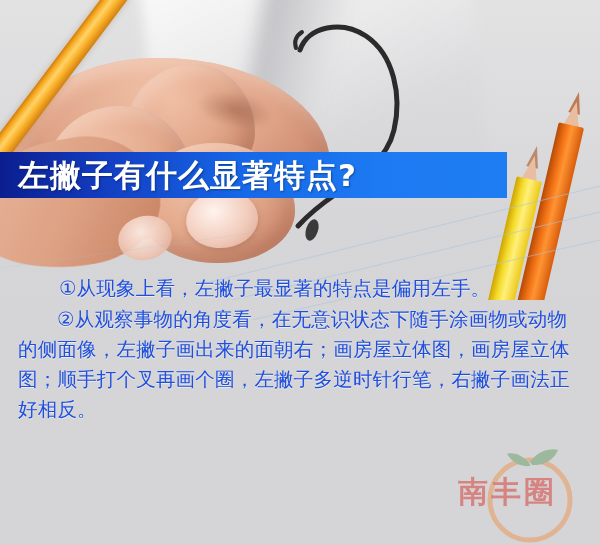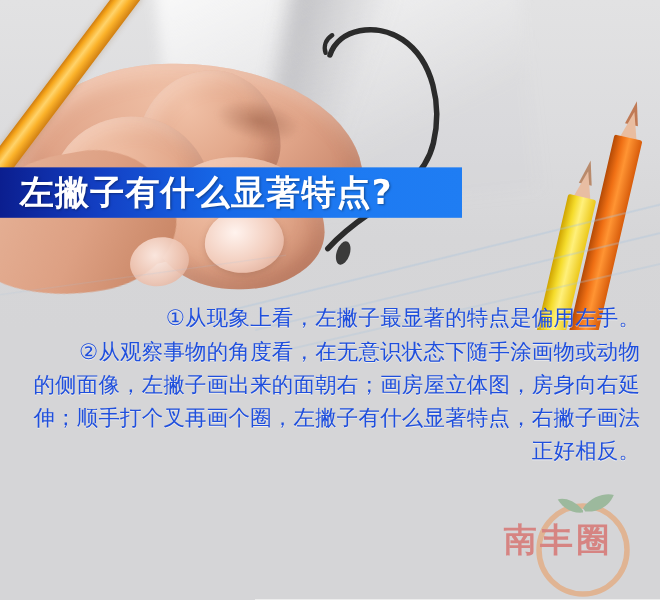--- a/index.html
+++ b/index.html
@@ -113,21 +113,21 @@
   .pencil-orange .tip{border-bottom:22px solid #c07a55;}
 
   
   .squiggle{position:absolute;left:290px;top:18px;}
 
   
   .guides{position:absolute;left:0;top:0;width:600px;height:545px;pointer-events:none;}
 
   
   .banner{
-    position:absolute;left:0;top:152px;width:420px;height:46px;
+    position:absolute;left:0;top:152px;width:507px;height:46px;
     background:linear-gradient(90deg,#0b1e8f 0%,#1340c4 22%,#1668e8 48%,#1d7af2 75%,#1f7df3 100%);
     display:flex;align-items:center;
   }
   .banner-title{
     color:#ffffff;
     font-size:31px;
     font-weight:bold;
     letter-spacing:1px;
     padding-left:18px;
     line-height:46px;
@@ -138,21 +138,21 @@
   
   .body-copy{
     position:absolute;left:18px;top:274px;width:564px;
     color:#1f4fdd;
     font-size:19.5px;
     line-height:30px;
     font-family:"DejaVu Sans","Liberation Sans",sans-serif;
     letter-spacing:.2px;
     text-shadow:0 1px 0 rgba(255,255,255,.55);
   }
-  .para{margin:0 0 1px 0;text-indent:2em;text-align:right;}
+  .para{margin:0 0 1px 0;text-indent:2em;}
   .para.p1{text-indent:2.1em;}
 
   
   .watermark{
     position:absolute;left:452px;top:448px;width:148px;height:97px;
     opacity:.62;
   }
   .wm-chars{
     position:absolute;left:6px;top:26px;
     font-size:30px;font-weight:bold;color:#d8544f;
@@ -214,21 +214,21 @@
       <line x1="0" y1="268" x2="260" y2="232" opacity=".35"></line>
     </g>
   </svg>
 
   <div class="banner">
     <div class="banner-title">左撇子有什么显著特点?</div>
   </div>
 
   <div class="body-copy">
     <p class="para p1">①从现象上看，左撇子最显著的特点是偏用左手。</p>
-    <p class="para">②从观察事物的角度看，在无意识状态下随手涂画物或动物的侧面像，左撇子画出来的面朝右；画房屋立体图，房身向右延伸；顺手打个叉再画个圈，左撇子有什么显著特点，右撇子画法正好相反。</p>
+    <p class="para">②从观察事物的角度看，在无意识状态下随手涂画物或动物的侧面像，左撇子画出来的面朝右；画房屋立体图，画房屋立体图；顺手打个叉再画个圈，左撇子多逆时针行笔，右撇子画法正好相反。</p>
   </div>
 
   <div class="watermark">
     <svg width="148" height="97" viewBox="0 0 148 97" style="position:absolute;left:0;top:0;">
       <circle cx="78" cy="52" r="40" fill="none" stroke="#e8a06a" stroke-width="5"></circle>
       <path d="M78 14 C 86 2, 100 0, 106 2 C 102 12, 92 18, 80 17 Z" fill="#7aa87a"></path>
       <path d="M78 16 C 70 6, 60 4, 55 6 C 60 14, 68 19, 78 18 Z" fill="#7aa87a"></path>
     </svg>
     <div class="wm-chars">南丰圈</div>
   </div>

